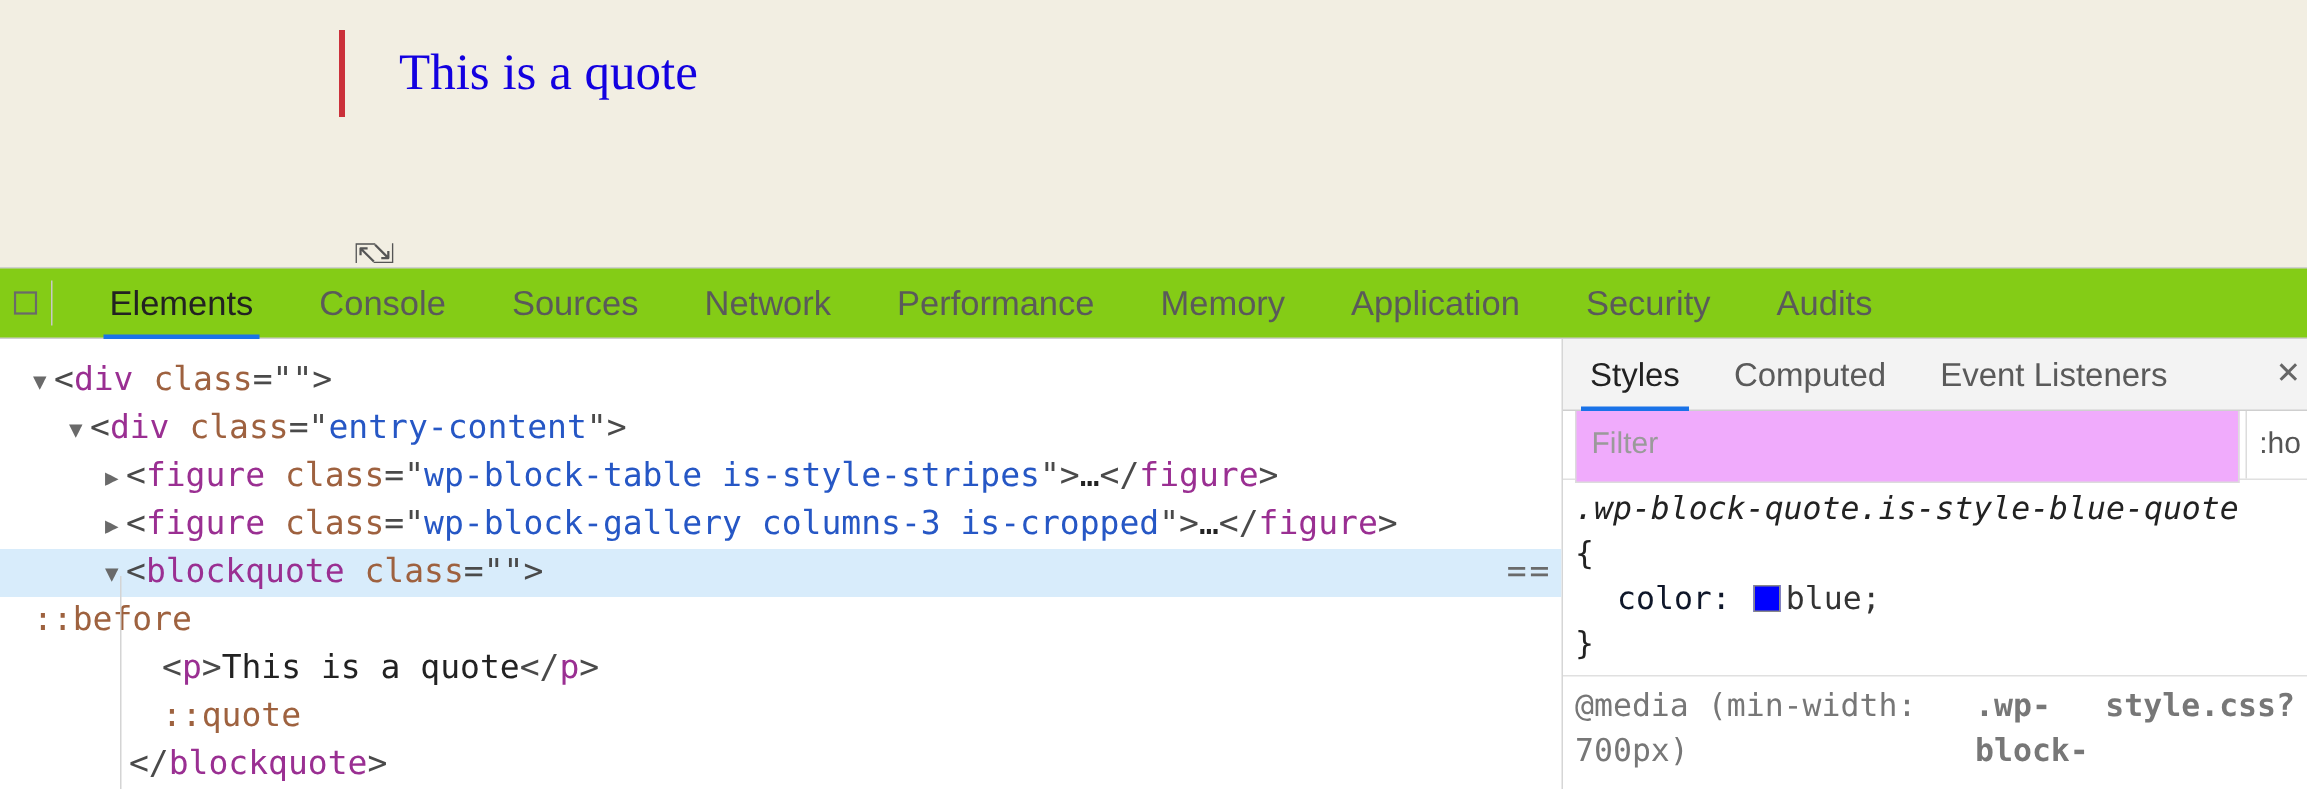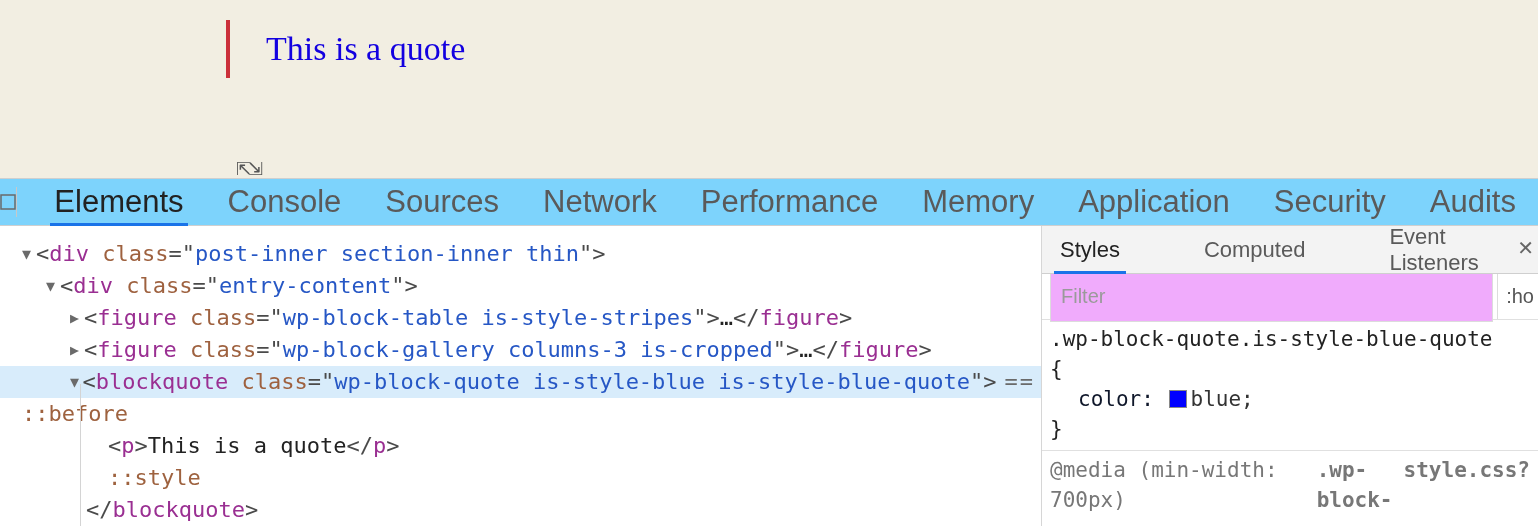--- a/index.html
+++ b/index.html
@@ -34,24 +34,24 @@
     color: #555;
     font-size: 18px;
     letter-spacing: -3px;
   }
 
   
   .devtools-tabs {
     display: flex;
     align-items: center;
     height: 48px;
-    background: #7dd3fc;
+    background: #84cc16;
     border-top: 1px solid #cfcfcf;
     border-bottom: 1px solid #cfcfcf;
-    font-size: 31px;
+    font-size: 23px;
     color: #5a5a5a;
   }
   .devtools-tabs .left-icon {
     width: 34px;
     display: flex;
     justify-content: center;
     align-items: center;
   }
   .devtools-tabs .left-icon svg { width: 16px; height: 16px; }
   .devtools-tabs .rule {
@@ -127,21 +127,20 @@
     flex-direction: column;
     font-size: 22px;
   }
   .styles-tabs {
     display: flex;
     align-items: flex-start;
     height: 48px;
     border-bottom: 1px solid #cfcfcf;
     background: #f3f3f3;
     color: #5a5a5a;
-    gap: 48px;
   }
   .stab { padding: 0 18px; height: 100%; display: flex; align-items: center; position: relative; cursor: default; }
   .stab.active { color: #222; }
   .stab.active::after {
     content: "";
     position: absolute;
     left: 12px; right: 12px; bottom: -1px;
     height: 3px;
     background: #1a73e8;
   }
@@ -164,21 +163,21 @@
   }
   .filter-input::placeholder { color: #9a9a9a; }
   .hov { color: #555; padding: 0 4px 0 8px; font-size: 20px; border-left: 1px solid #dcdcdc; height: 100%; display:flex; align-items:center; }
   .rule-code {
     font-family: Menlo, Consolas, monospace;
     font-size: 21px;
     line-height: 30px;
     padding: 4px 6px 6px 8px;
     border-bottom: 1px solid #e0e0e0;
   }
-  .sel { color: #222; }
+  .sel { color: #222; font-style: italic; }
   .brace { color: #222; }
   .prop { color: #0f172a; margin-left: 28px; }
   .swatch {
     display: inline-block;
     width: 18px; height: 18px;
     background: #0000ff;
     border: 1px solid #888;
     vertical-align: -2px;
     margin: 0 4px 0 2px;
   }
@@ -243,60 +242,60 @@
     </div>
 </div>
 
 <div class="devtools-body">
 
   <div class="elements">
     <div class="guide"></div>
 
     <div class="row">
       <span class="arrow">▼</span>
-      <span class="t-eq">&lt;</span><span class="t-tag">div</span>&nbsp;<span class="t-attr">class</span><span class="t-eq">="</span><span class="t-val">post-inner section-inner thin </span><span class="t-eq">"&gt;</span>
+      <span class="t-eq">&lt;</span><span class="t-tag">div</span>&nbsp;<span class="t-attr">class</span><span class="t-eq">="</span><span class="t-eq">"&gt;</span>
     </div>
 
     <div class="row" style="padding-left:46px">
       <span class="arrow">▼</span>
       <span class="t-eq">&lt;</span><span class="t-tag">div</span>&nbsp;<span class="t-attr">class</span><span class="t-eq">="</span><span class="t-val">entry-content</span><span class="t-eq">"&gt;</span>
     </div>
 
     <div class="row" style="padding-left:70px">
       <span class="arrow">▶</span>
       <span class="t-eq">&lt;</span><span class="t-tag">figure</span>&nbsp;<span class="t-attr">class</span><span class="t-eq">="</span><span class="t-val">wp-block-table is-style-stripes</span><span class="t-eq">"&gt;</span><span class="t-txt">…</span><span class="t-eq">&lt;/</span><span class="t-tag">figure</span><span class="t-eq">&gt;</span>
     </div>
 
     <div class="row" style="padding-left:70px">
       <span class="arrow">▶</span>
       <span class="t-eq">&lt;</span><span class="t-tag">figure</span>&nbsp;<span class="t-attr">class</span><span class="t-eq">="</span><span class="t-val">wp-block-gallery columns-3 is-cropped</span><span class="t-eq">"&gt;</span><span class="t-txt">…</span><span class="t-eq">&lt;/</span><span class="t-tag">figure</span><span class="t-eq">&gt;</span>
     </div>
 
     <div class="row row-selected" style="padding-left:70px">
       <span class="arrow">▼</span>
-      <span class="t-eq">&lt;</span><span class="t-tag">blockquote</span>&nbsp;<span class="t-attr">class</span><span class="t-eq">="</span><span class="t-val">wp-block-quote is-style-blue is-style-blue-quote</span><span class="t-eq">"&gt;</span>
+      <span class="t-eq">&lt;</span><span class="t-tag">blockquote</span>&nbsp;<span class="t-attr">class</span><span class="t-eq">="</span><span class="t-eq">"&gt;</span>
       <span class="eqeq">==</span>
     </div>
 
     <div class="row" style="">
       <span class="t-pse">::before</span>
     </div>
 
     <div class="row" style="padding-left:108px">
       <span class="t-eq">&lt;</span>
         <span class="t-tag">p</span>
         <span class="t-eq">&gt;</span>
         <span class="t-txt">This is a quote </span>
         <span class="t-eq">&lt;/</span>
         <span class="t-tag">p</span>
         <span class="t-eq">&gt;</span>
     </div>
 
     <div class="row" style="padding-left:108px">
-      <span class="t-pse">::style</span>
+      <span class="t-pse">::quote</span>
     </div>
 
     <div class="row" style="padding-left:86px">
       <span class="t-eq">&lt;/</span>
         <span class="t-tag">blockquote</span>
         <span class="t-eq">&gt;</span>
     </div>
   </div>
 
   <div class="styles">

